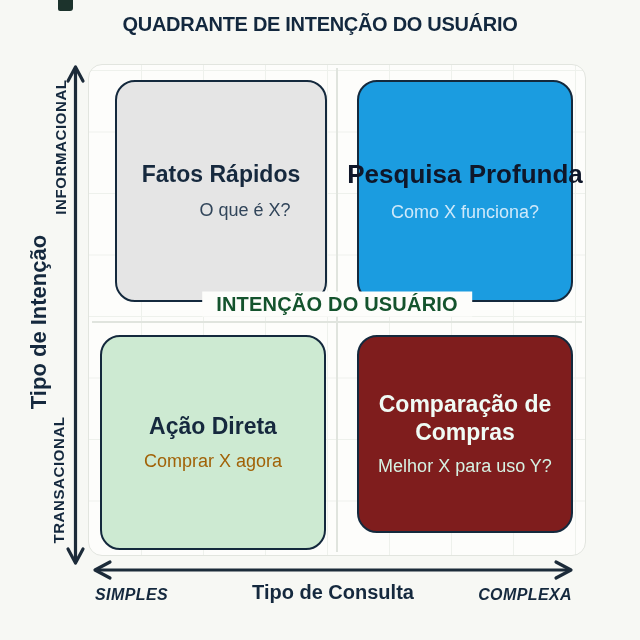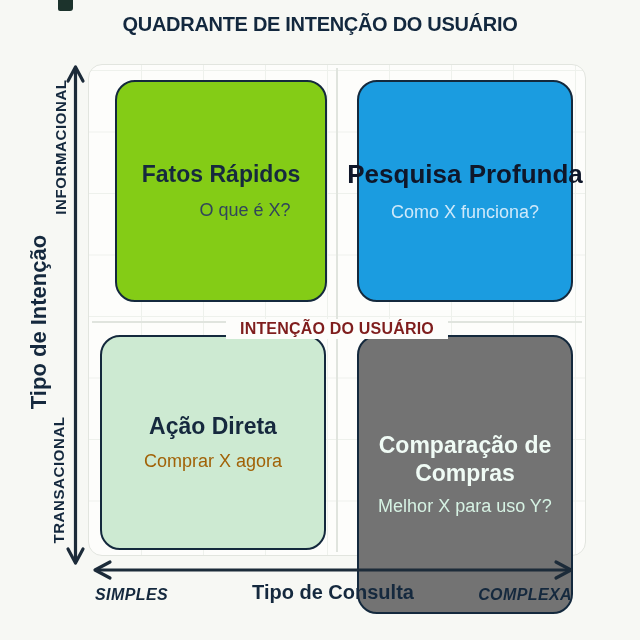--- a/index.html
+++ b/index.html
@@ -37,45 +37,45 @@
   .h-center-line{
     position:absolute;left:92px;top:321px;width:490px;height:2px;
     background:#e0e4de;
   }
   .v-center-line{
     position:absolute;left:336px;top:68px;width:2px;height:484px;
     background:#e0e4de;
   }
 
   .center-label{
-    position:absolute;left:337px;top:329px;
+    position:absolute;left:337px;top:304px;
     transform:translate(-50%,-50%);
     background:#fdfdfb;padding:1px 14px;
-    font-size:16px;font-weight:800;letter-spacing:0.2px;
-    color:#7f1d1d;white-space:nowrap;
+    font-size:20px;font-weight:800;letter-spacing:0.2px;
+    color:#14532d;white-space:nowrap;
   }
 
   .card{
     position:absolute;box-sizing:border-box;
     border:2.5px solid #14293d;border-radius:20px;
     display:flex;flex-direction:column;align-items:center;justify-content:center;
     text-align:center;
   }
   .card .card-title{font-size:23px;font-weight:800;line-height:1.2;white-space:nowrap;}
   .card .card-subtitle{font-size:18px;font-weight:400;margin-top:11px;}
-  .card-tl{left:115px;top:80px;width:212px;height:222px;background:#84cc16;}
+  .card-tl{left:115px;top:80px;width:212px;height:222px;background:#e5e5e5;}
   .card-tl .card-title{color:#16293e;}
   .card-tl .card-subtitle{color:#31455a;margin-left:48px;}
   .card-tr{left:357px;top:80px;width:216px;height:222px;background:#1b9ce0;}
   .card-tr .card-title{color:#0f172a;font-size:26px;}
   .card-tr .card-subtitle{color:#cfe9fa;}
   .card-bl{left:100px;top:335px;width:226px;height:215px;background:#cdead2;}
   .card-bl .card-title{color:#16293e;}
   .card-bl .card-subtitle{color:#a16207;}
-  .card-br{left:357px;top:335px;width:216px;height:279px;background:#737373;}
+  .card-br{left:357px;top:335px;width:216px;height:198px;background:#7f1d1d;}
   .card-br .card-title{color:#f0fbf5;white-space:normal;max-width:175px;}
   .card-br .card-subtitle{color:#d6f2e3;margin-top:9px;}
 
   .axes-svg{position:absolute;inset:0;pointer-events:none;}
 
   .v-rot{
     position:absolute;transform:translate(-50%,-50%) rotate(-90deg);
     white-space:nowrap;color:#15293e;
   }
   .axis-end-label{font-size:15px;font-weight:700;letter-spacing:0.6px;}

